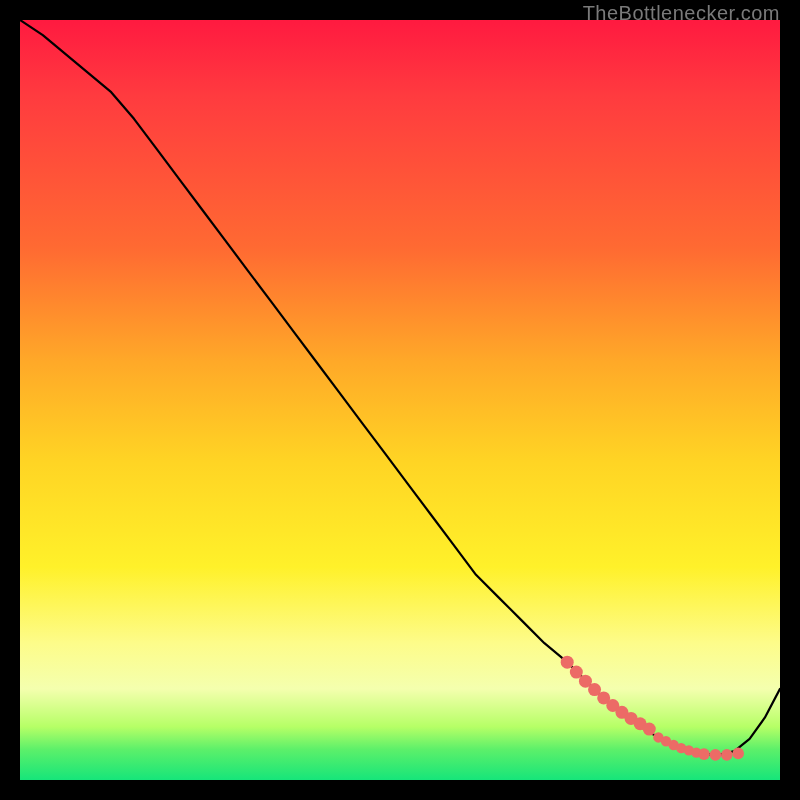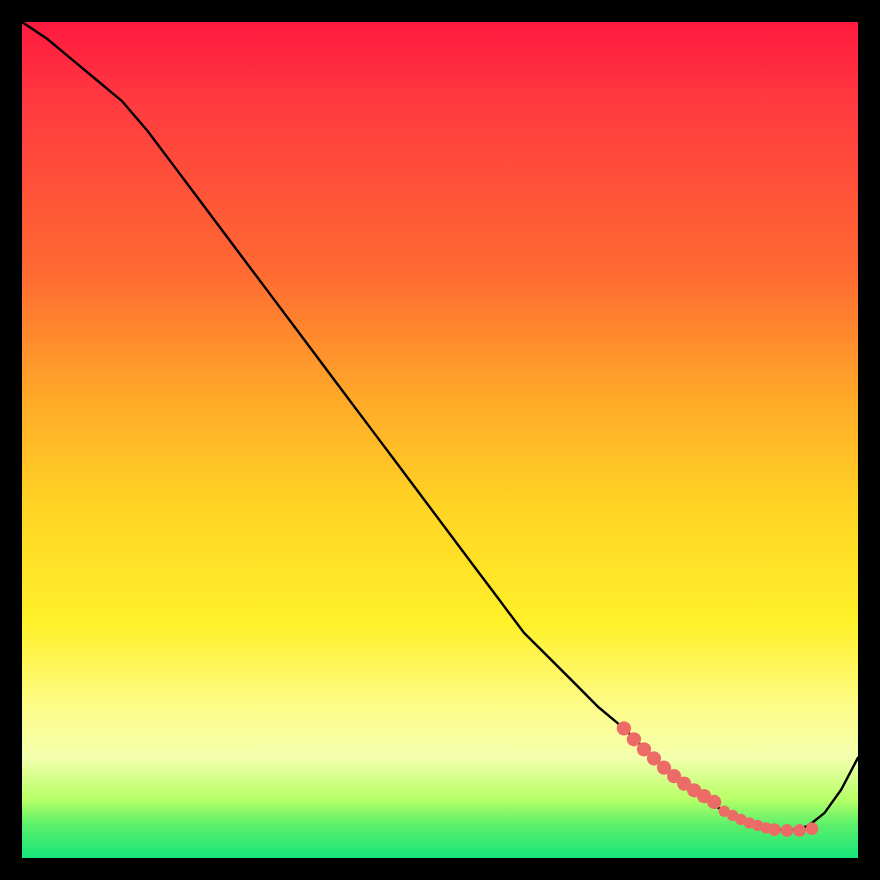--- a/index.html
+++ b/index.html
@@ -77,13 +77,14 @@
         <circle cx="653.60" cy="725.04" r="5.2" fill="#ec6b66" stroke="#ec6b66" stroke-width="0"></circle>
         <circle cx="661.20" cy="728.08" r="5.2" fill="#ec6b66" stroke="#ec6b66" stroke-width="0"></circle>
         <circle cx="668.80" cy="730.36" r="5.2" fill="#ec6b66" stroke="#ec6b66" stroke-width="0"></circle>
         <circle cx="676.40" cy="732.64" r="5.2" fill="#ec6b66" stroke="#ec6b66" stroke-width="0"></circle>
         <circle cx="684.00" cy="734.16" r="5.8" fill="#ec6b66" stroke="#ec6b66" stroke-width="0"></circle>
         <circle cx="695.40" cy="734.92" r="5.8" fill="#ec6b66" stroke="#ec6b66" stroke-width="0"></circle>
         <circle cx="706.80" cy="734.92" r="5.8" fill="#ec6b66" stroke="#ec6b66" stroke-width="0"></circle>
         <circle cx="718.20" cy="733.40" r="5.8" fill="#ec6b66" stroke="#ec6b66" stroke-width="0"></circle>
       </svg>
   </div>
+  <div class="watermark">TheBottlenecker.com</div>
 </div>
 
 </body></html>

